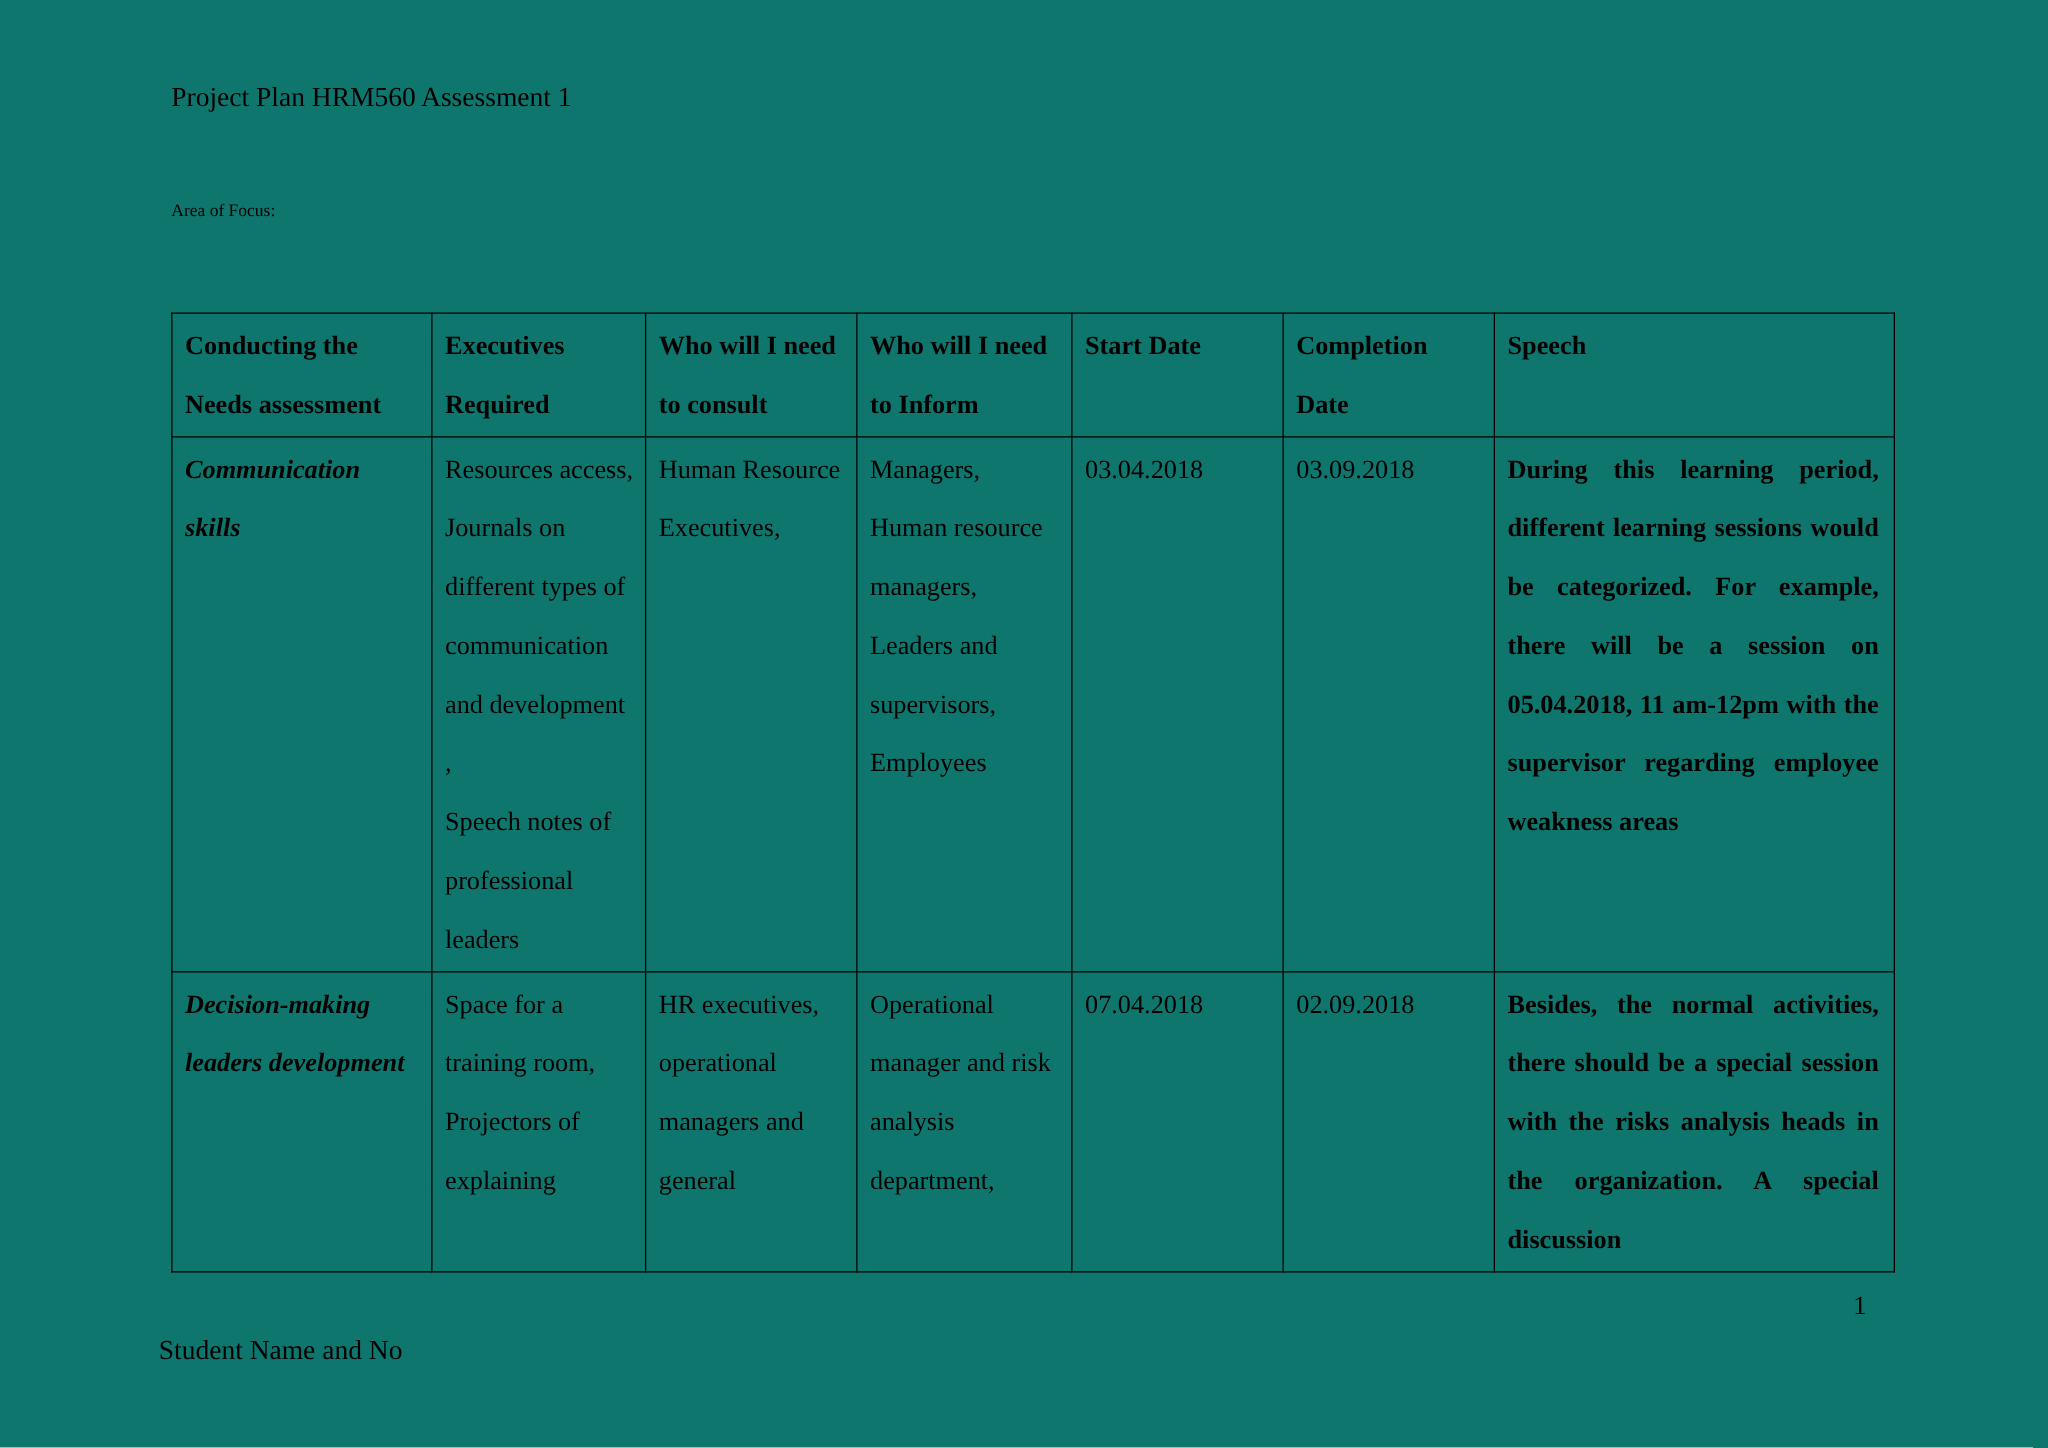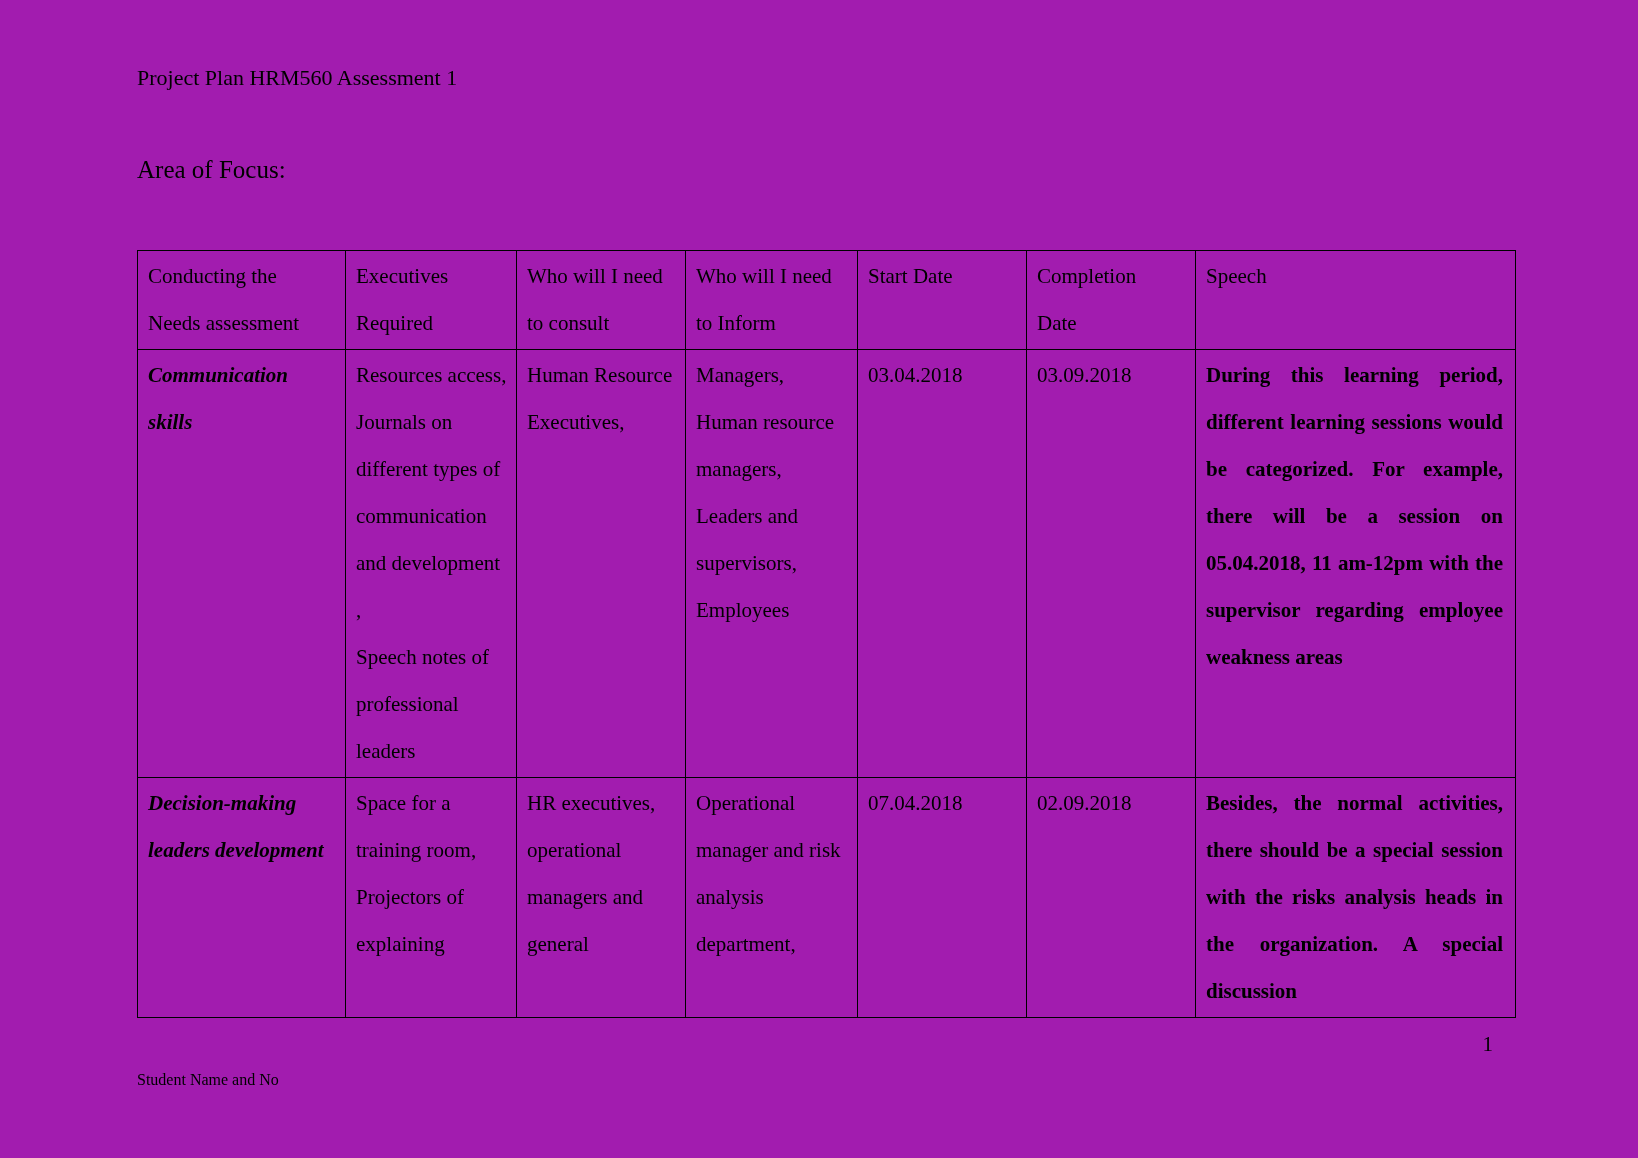--- a/index.html
+++ b/index.html
@@ -1,58 +1,58 @@
 <!DOCTYPE html>
 <html><head>
 <meta charset="utf-8">
 <style>
   * { margin:0; padding:0; box-sizing:border-box; }
   html,body { background:#ffffff; }
   .page {
     position:relative;
     width:1638px;
     height:1158px;
-    background:#a21caf;
+    background:#0f766e;
     font-family:"Liberation Serif","DejaVu Serif",serif;
     color:#000000;
     overflow:hidden;
   }
   .doc-header {
     position:absolute;
     left:137px;
     top:64px;
     font-size:22px;
     line-height:28px;
   }
   .area-focus {
     position:absolute;
     left:137px;
     top:156px;
-    font-size:25px;
+    font-size:14px;
     line-height:28px;
   }
   table.needs-table {
     position:absolute;
     left:137px;
     top:250px;
     width:1378px;
     border-collapse:collapse;
     table-layout:fixed;
   }
   .needs-table th, .needs-table td {
     border:1.5px solid #000000;
     vertical-align:top;
     font-size:21px;
     line-height:47px;
     padding:2px 4px 2px 10px;
     text-align:left;
     white-space:pre-line;
     overflow:hidden;
   }
-  .needs-table th { font-weight:normal; }
+  .needs-table th { font-weight:bold; }
   .needs-table tr.header-row   { height:92px; }
   .needs-table tr.data-row-1   { height:424px; }
   .needs-table tr.data-row-2   { height:209px; }
   .needs-table td.cell-focus {
     font-weight:bold;
     font-style:italic;
   }
   .needs-table td.cell-notes {
     white-space:normal;
     text-align:justify;
@@ -61,23 +61,23 @@
   }
   .page-number {
     position:absolute;
     top:1031px;
     right:145px;
     font-size:21px;
     line-height:26px;
   }
   .footer-name {
     position:absolute;
-    left:137px;
+    left:127px;
     top:1066px;
-    font-size:16px;
+    font-size:22px;
     line-height:28px;
     font-family:Liberation Serif, serif;
   }
 </style>
 </head>
 <body>
 
 <div class="page">
 
   <div class="doc-header">

